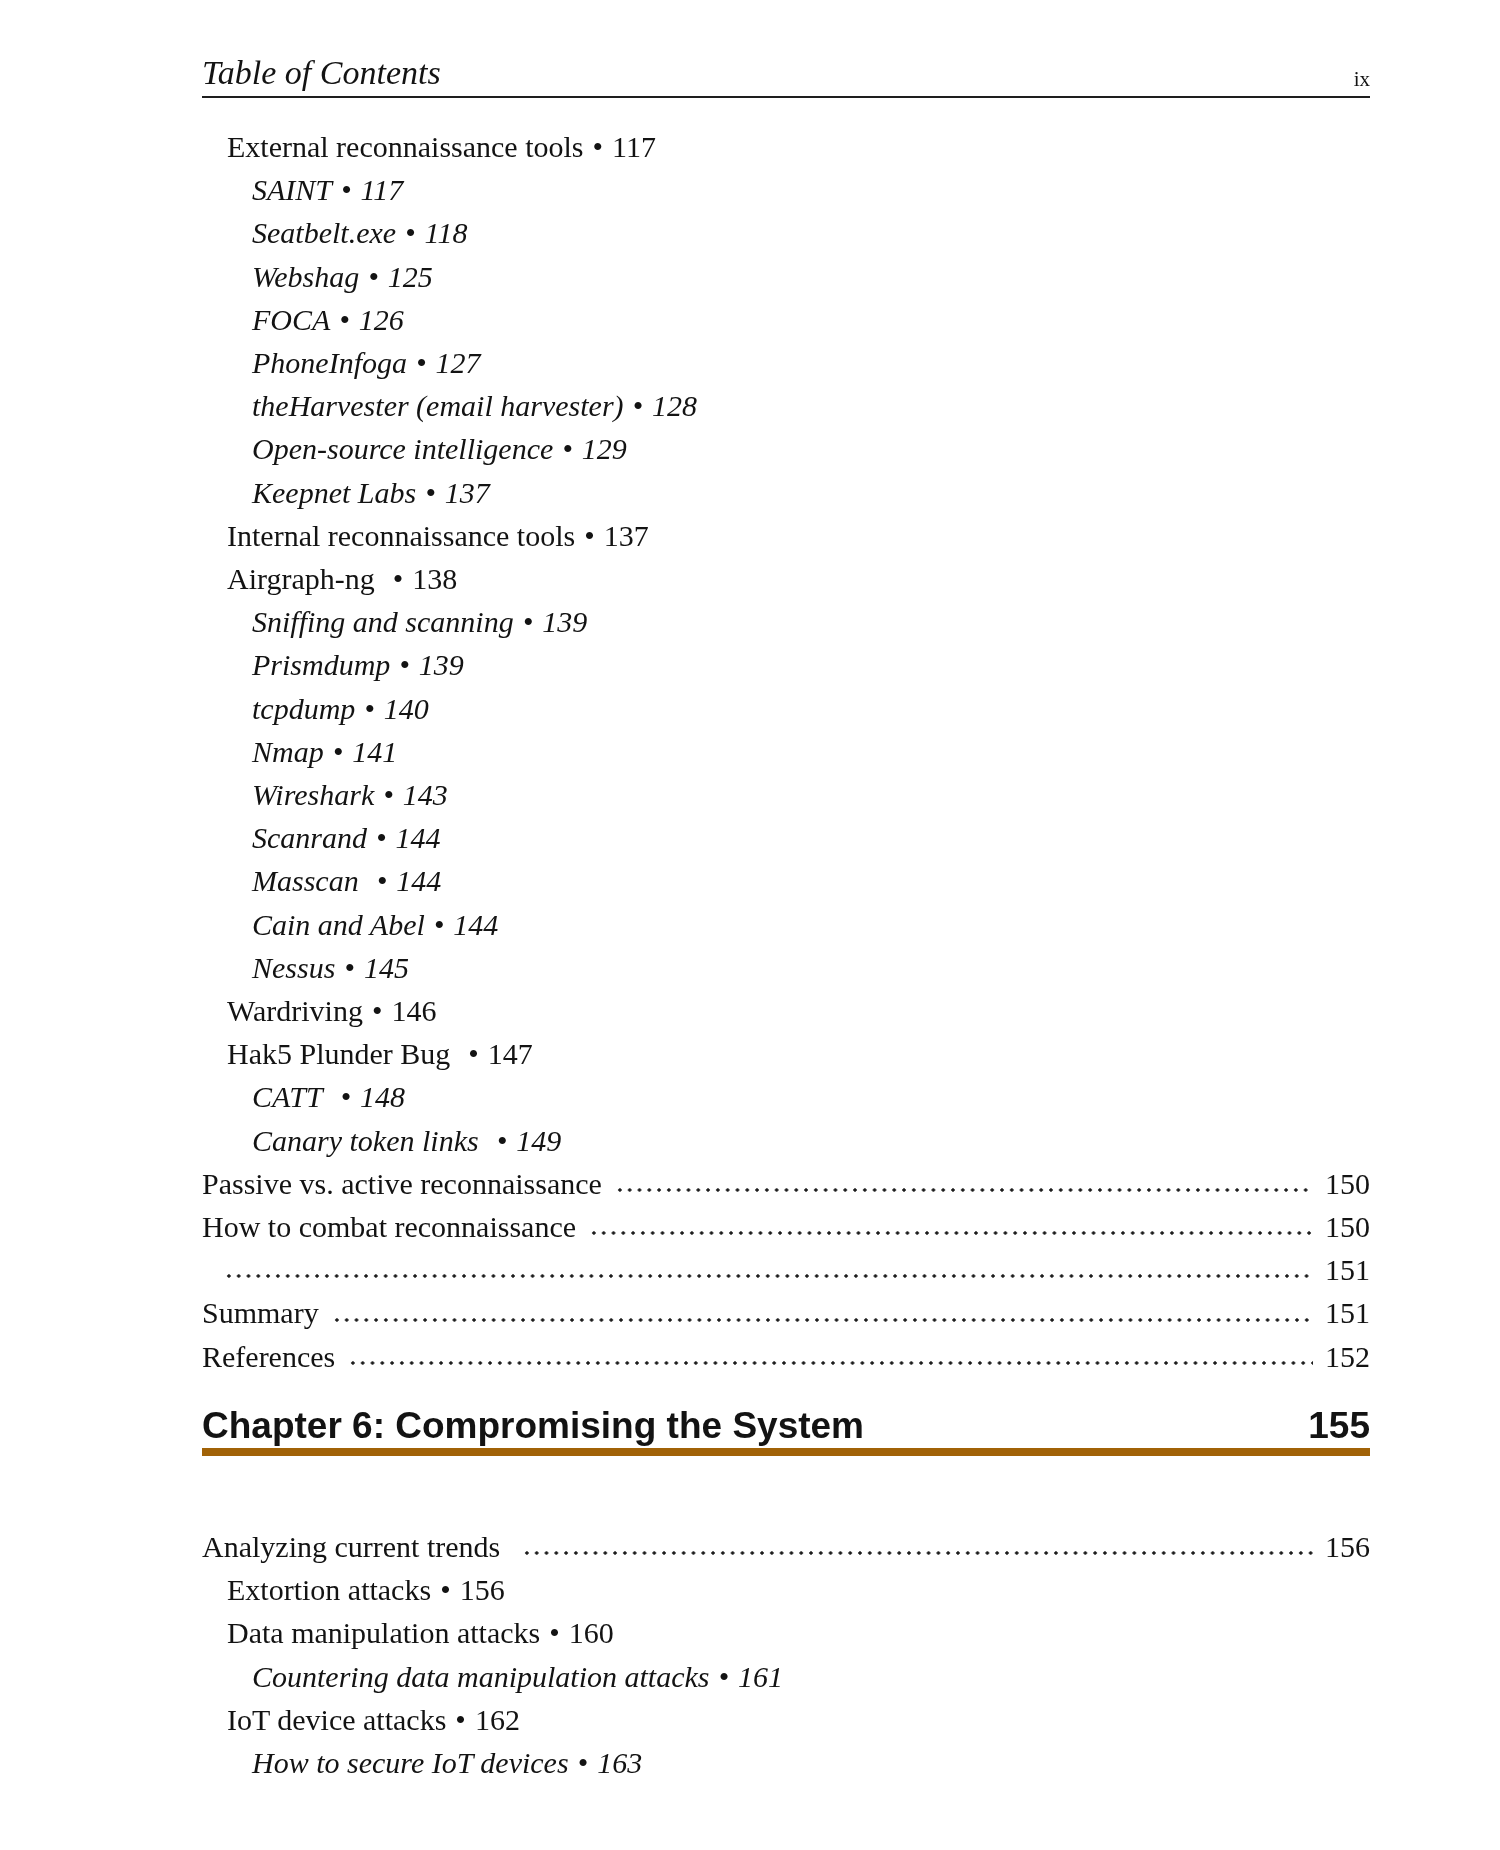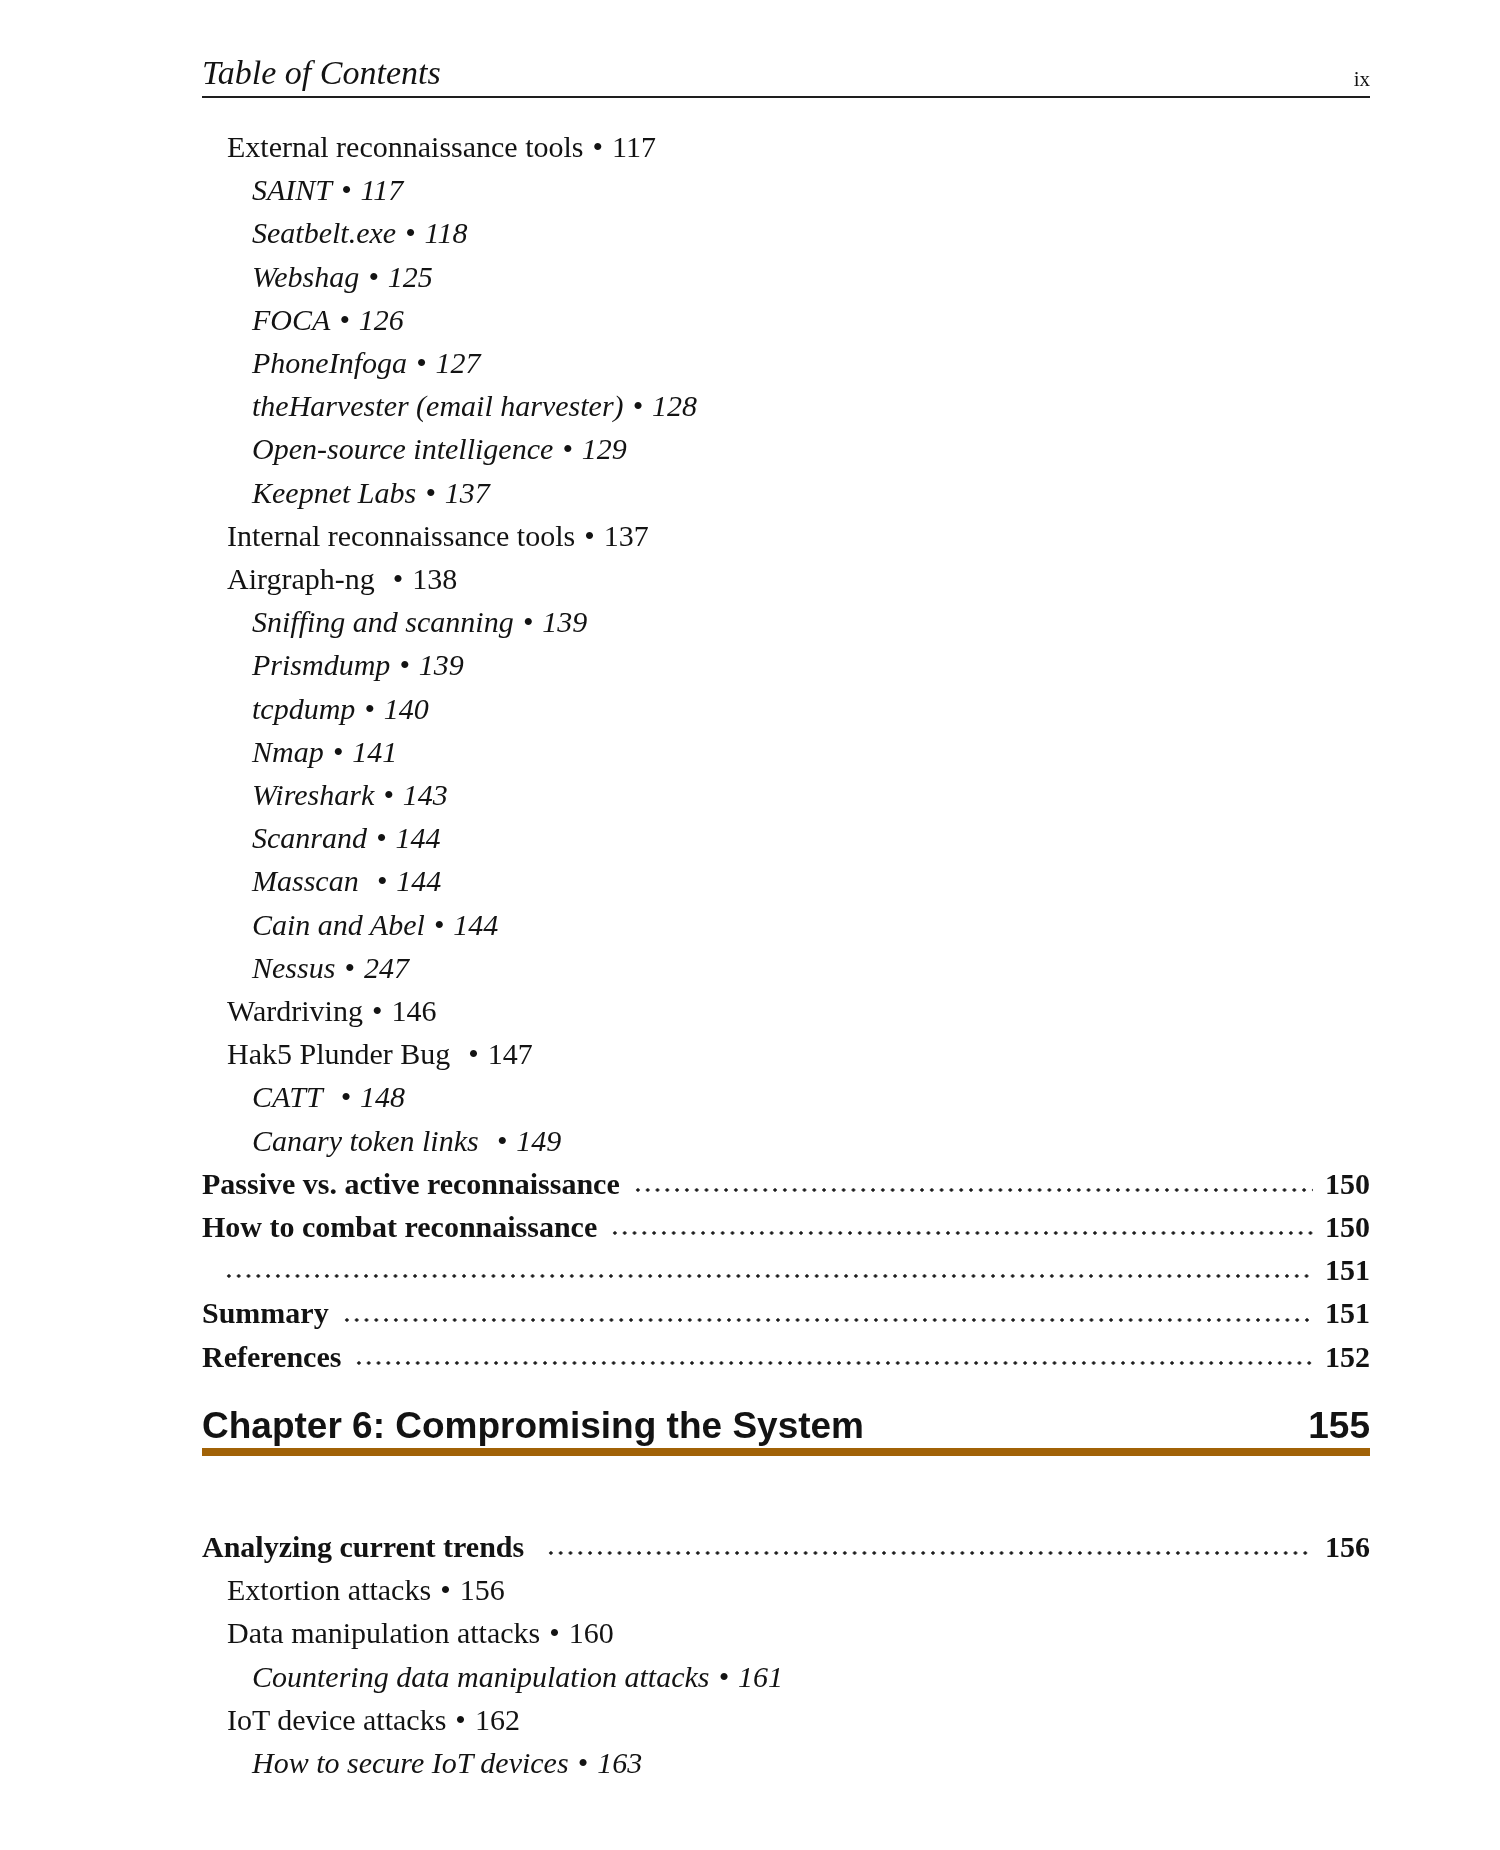--- a/index.html
+++ b/index.html
@@ -56,21 +56,21 @@
   }
   .toc-row.h2 { padding-left: 25px; }
   .toc-row.h3 { padding-left: 50px; font-style: italic; }
 
   .toc-row .bullet { margin: 0 9px; }
   .toc-row.wide .bullet { margin-left: 18px; }
 
   .toc-row.lead {
     display: flex;
     align-items: flex-start;
-    font-weight: bold;
+    font-weight: normal;
   }
   .toc-row.lead .lbl { flex: 0 0 auto; }
   .leader {
     flex: 1 1 auto;
     height: 6px;
     align-self: flex-end;
     margin: 0 12px 12px 13px;
     background-image: radial-gradient(circle, #1b1b1b 1.45px, rgba(0,0,0,0) 1.85px);
     background-size: 9.8px 6px;
     background-repeat: repeat-x;
@@ -120,21 +120,21 @@
       <div class="toc-row h2"><span class="lbl">Internal reconnaissance tools</span><span class="bullet">•</span><span class="pg">137</span></div>
       <div class="toc-row h2 wide"><span class="lbl">Airgraph-ng</span><span class="bullet">•</span><span class="pg">138</span></div>
       <div class="toc-row h3"><span class="lbl">Sniffing and scanning</span><span class="bullet">•</span><span class="pg">139</span></div>
       <div class="toc-row h3"><span class="lbl">Prismdump</span><span class="bullet">•</span><span class="pg">139</span></div>
       <div class="toc-row h3"><span class="lbl">tcpdump</span><span class="bullet">•</span><span class="pg">140</span></div>
       <div class="toc-row h3"><span class="lbl">Nmap</span><span class="bullet">•</span><span class="pg">141</span></div>
       <div class="toc-row h3"><span class="lbl">Wireshark</span><span class="bullet">•</span><span class="pg">143</span></div>
       <div class="toc-row h3"><span class="lbl">Scanrand</span><span class="bullet">•</span><span class="pg">144</span></div>
       <div class="toc-row h3 wide"><span class="lbl">Masscan</span><span class="bullet">•</span><span class="pg">144</span></div>
       <div class="toc-row h3"><span class="lbl">Cain and Abel</span><span class="bullet">•</span><span class="pg">144</span></div>
-      <div class="toc-row h3"><span class="lbl">Nessus</span><span class="bullet">•</span><span class="pg">247</span></div>
+      <div class="toc-row h3"><span class="lbl">Nessus</span><span class="bullet">•</span><span class="pg">145</span></div>
       <div class="toc-row h2"><span class="lbl">Wardriving</span><span class="bullet">•</span><span class="pg">146</span></div>
       <div class="toc-row h2 wide"><span class="lbl">Hak5 Plunder Bug</span><span class="bullet">•</span><span class="pg">147</span></div>
       <div class="toc-row h3 wide"><span class="lbl">CATT</span><span class="bullet">•</span><span class="pg">148</span></div>
       <div class="toc-row h3 wide"><span class="lbl">Canary token links</span><span class="bullet">•</span><span class="pg">149</span></div>
       <div class="toc-row lead">
         <span class="lbl">Passive vs. active reconnaissance</span>
         <span class="leader"></span>
         <span class="pg">150</span>
       </div>
       <div class="toc-row lead">

